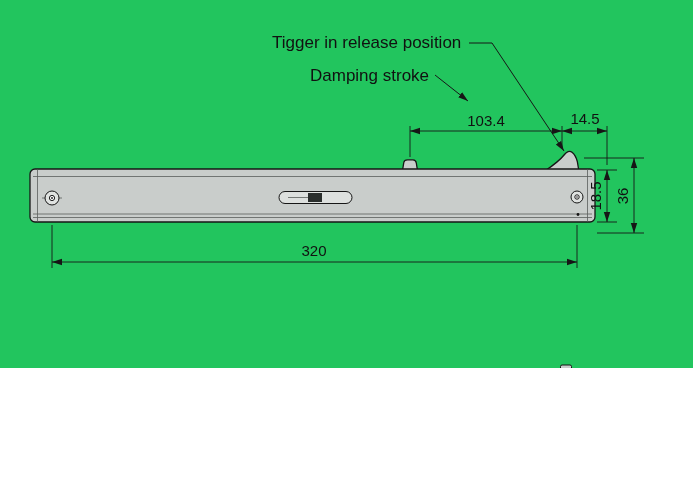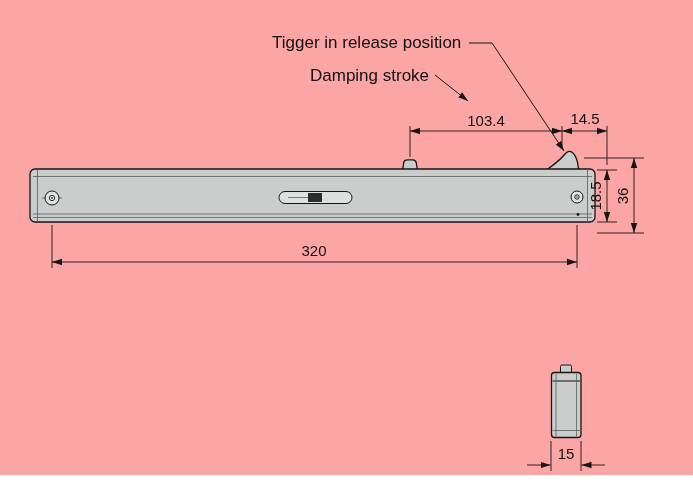--- a/index.html
+++ b/index.html
@@ -1,19 +1,19 @@
 <!DOCTYPE html>
 <html><head>
 <meta charset="utf-8">
 <style>
   html,body{margin:0;padding:0;background:#ffffff;}
   #canvas{
     position:relative;
-    width:693px;height:475px;
-    background:#fca5a5;
+    width:693px;height:368px;
+    background:#22c55e;
     font-family:"Liberation Sans", sans-serif;
     overflow:hidden;
   }
   svg{display:block;}
   .outline{stroke:#161616;stroke-width:1.3;}
   .thin{stroke:#161616;stroke-width:1;}
   .detail{stroke:#5a5e5c;stroke-width:0.8;fill:none;}
   .dim{stroke:#161616;stroke-width:0.9;fill:none;}
   .leader{stroke:#161616;stroke-width:1;fill:none;}
   .dim-text{font:15px "Liberation Sans", sans-serif;fill:#111111;}

